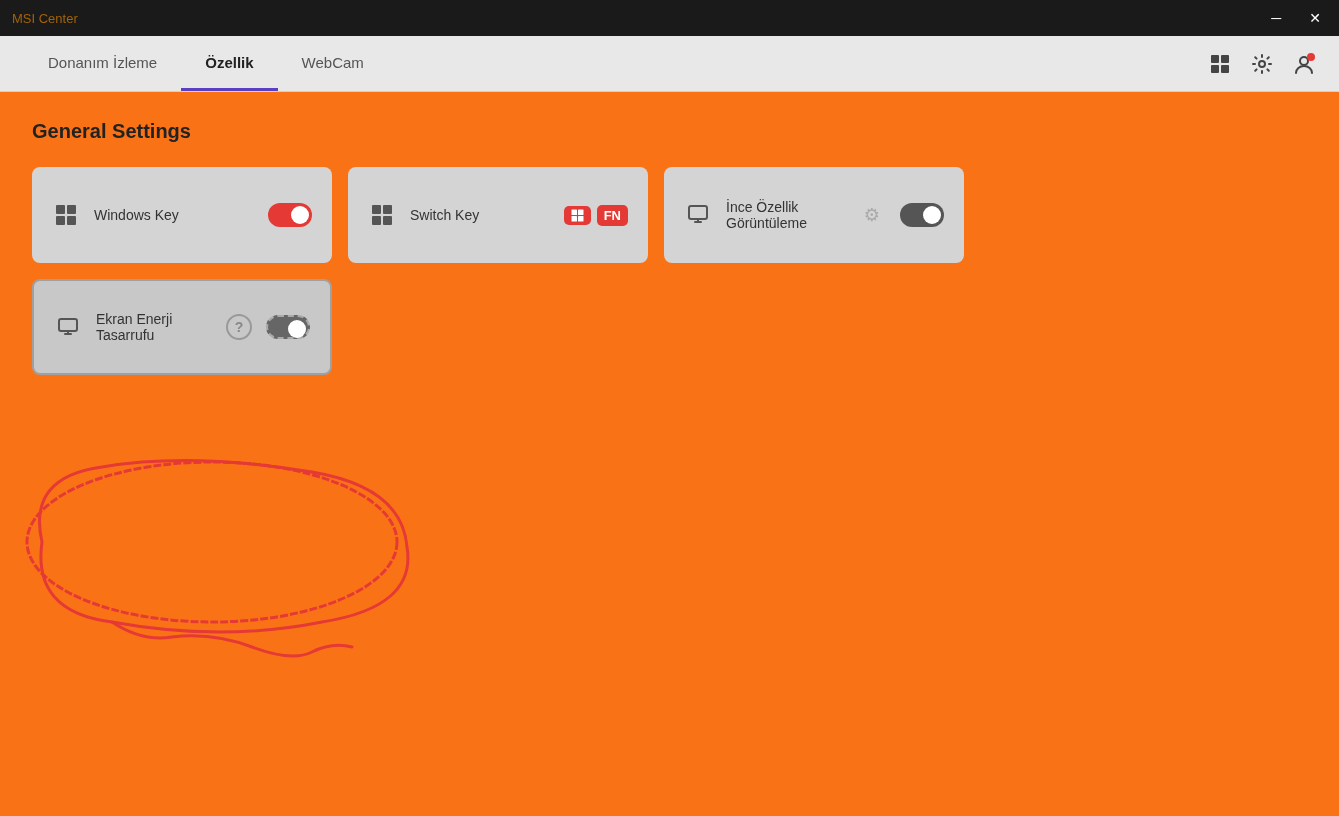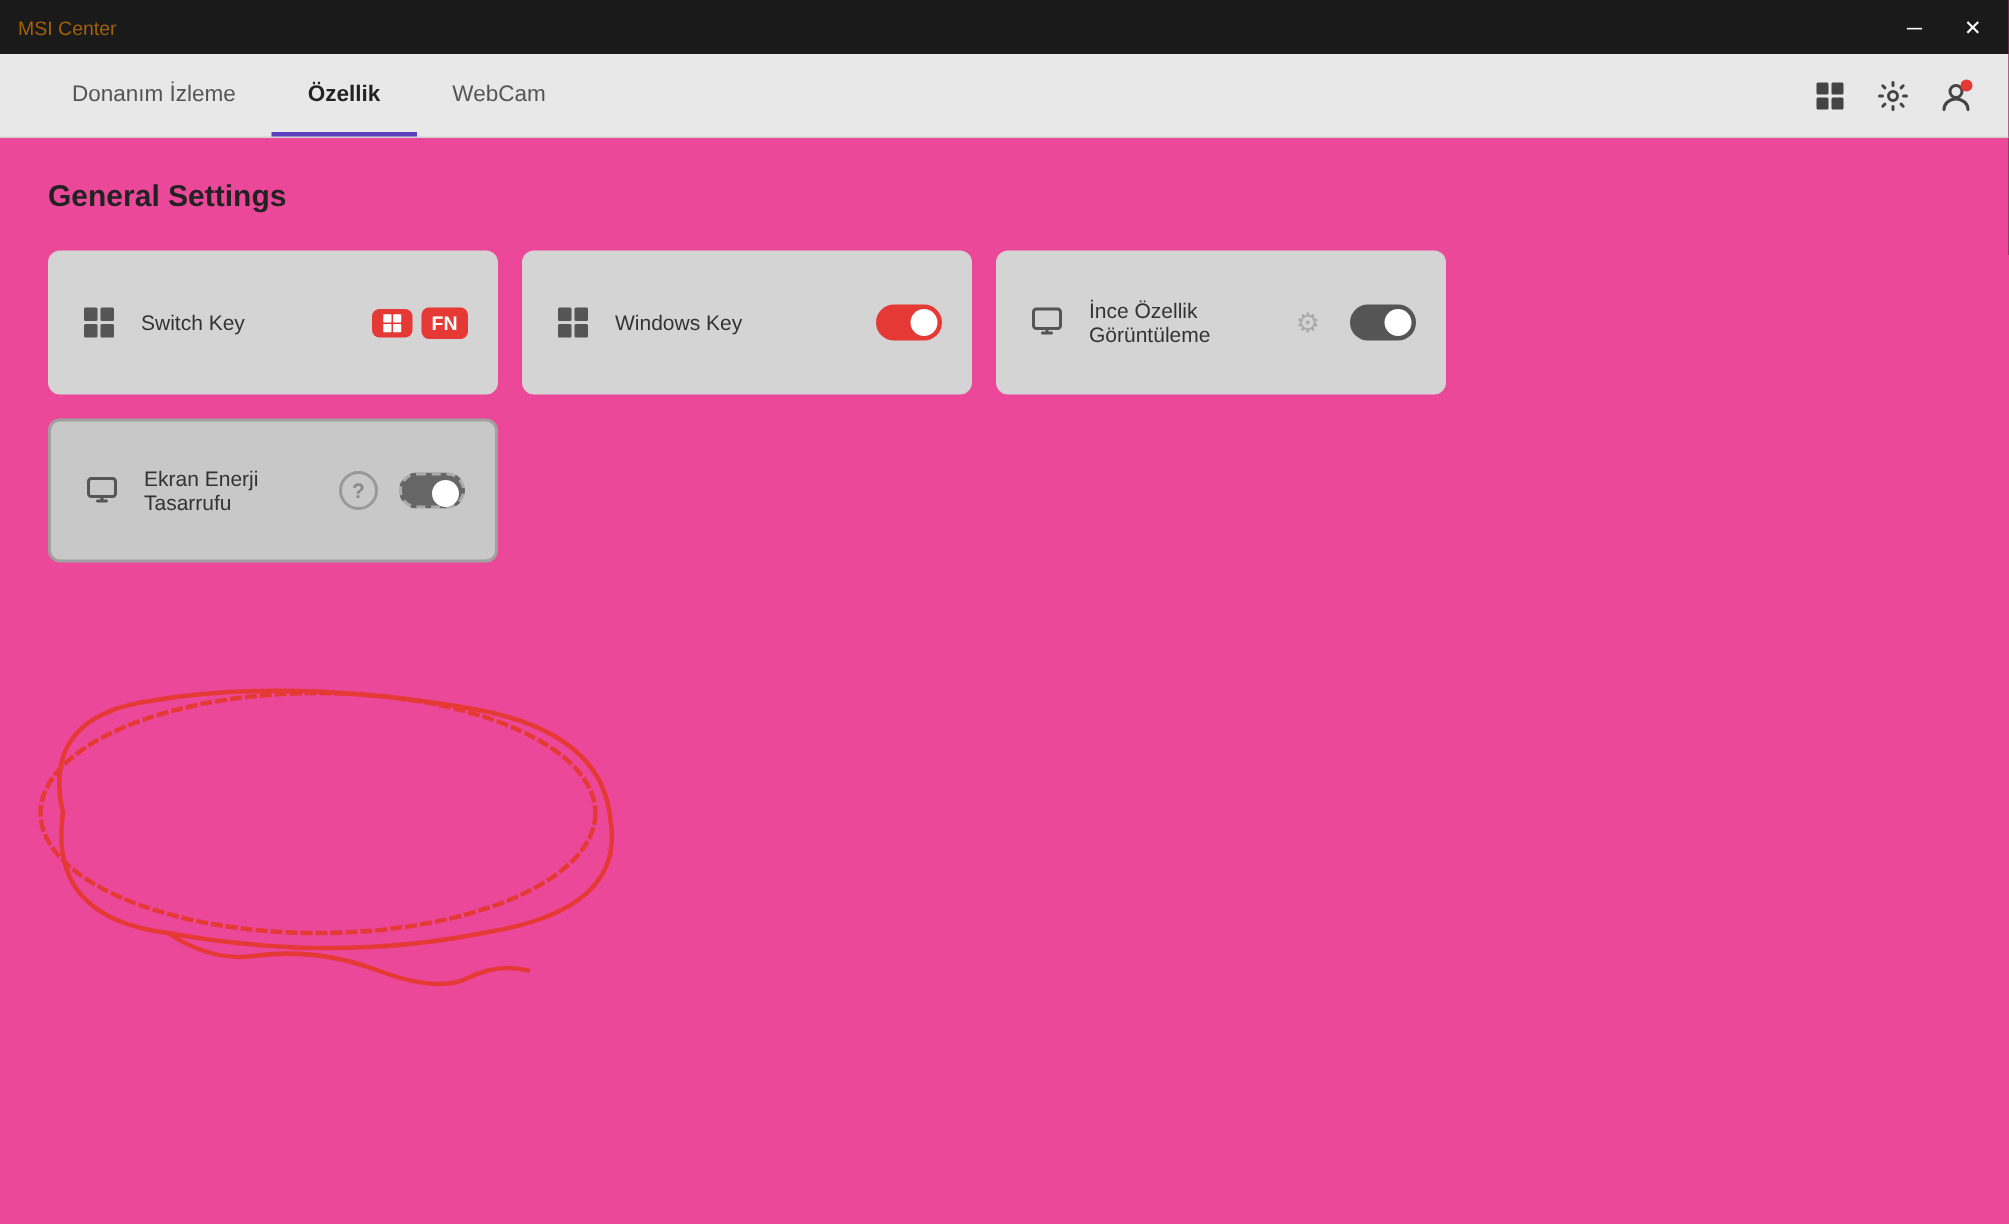--- a/index.html
+++ b/index.html
@@ -34,21 +34,21 @@
     }
     .titlebar-btn {
       color: #fff;
       font-size: 14px;
       cursor: pointer;
       background: none;
       border: none;
       padding: 2px 6px;
     }
     .main-window {
-      background: #ec4899;
+      background: #f97316;
       width: 1339px;
       height: 780px;
       display: flex;
       flex-direction: column;
     }
     .navbar {
       background: #e8e8e8;
       display: flex;
       align-items: center;
       justify-content: space-between;
@@ -315,49 +315,49 @@
 
         <div class="card">
           <div class="card-icon">
             <svg width="22" height="22" viewBox="0 0 22 22" fill="none">
               <rect x="1" y="1" width="9" height="9" rx="1" fill="#555"></rect>
               <rect x="12" y="1" width="9" height="9" rx="1" fill="#555"></rect>
               <rect x="1" y="12" width="9" height="9" rx="1" fill="#555"></rect>
               <rect x="12" y="12" width="9" height="9" rx="1" fill="#555"></rect>
             </svg>
           </div>
+          <span class="card-label">Windows Key</span>
+          <div class="toggle on-red">
+            <div class="toggle-knob"></div>
+          </div>
+        </div>
+
+        <div class="card">
+          <div class="card-icon">
+            <svg width="22" height="22" viewBox="0 0 22 22" fill="none">
+              <rect x="1" y="1" width="9" height="9" rx="1" fill="#555"></rect>
+              <rect x="12" y="1" width="9" height="9" rx="1" fill="#555"></rect>
+              <rect x="1" y="12" width="9" height="9" rx="1" fill="#555"></rect>
+              <rect x="12" y="12" width="9" height="9" rx="1" fill="#555"></rect>
+            </svg>
+          </div>
           <span class="card-label">Switch Key</span>
           <div class="switch-badges">
             <span class="badge-win">
               <svg width="13" height="13" viewBox="0 0 13 13" fill="none">
                 <rect x="0.5" y="0.5" width="5.5" height="5.5" rx="0.5" fill="white"></rect>
                 <rect x="7" y="0.5" width="5.5" height="5.5" rx="0.5" fill="white"></rect>
                 <rect x="0.5" y="7" width="5.5" height="5.5" rx="0.5" fill="white"></rect>
                 <rect x="7" y="7" width="5.5" height="5.5" rx="0.5" fill="white"></rect>
               </svg>
             </span>
             <span class="badge-fn">FN</span>
           </div>
         </div>
 
-        <div class="card">
-          <div class="card-icon">
-            <svg width="22" height="22" viewBox="0 0 22 22" fill="none">
-              <rect x="1" y="1" width="9" height="9" rx="1" fill="#555"></rect>
-              <rect x="12" y="1" width="9" height="9" rx="1" fill="#555"></rect>
-              <rect x="1" y="12" width="9" height="9" rx="1" fill="#555"></rect>
-              <rect x="12" y="12" width="9" height="9" rx="1" fill="#555"></rect>
-            </svg>
-          </div>
-          <span class="card-label">Windows Key</span>
-          <div class="toggle on-red">
-            <div class="toggle-knob"></div>
-          </div>
-        </div>
-
 
         <div class="card">
           <div class="card-icon">
             <svg width="22" height="22" viewBox="0 0 22 22" fill="none">
               <rect x="2" y="2" width="18" height="13" rx="2" stroke="#555" stroke-width="2"></rect>
               <path d="M8 18h6M11 15v3" stroke="#555" stroke-width="2" stroke-linecap="round"></path>
             </svg>
           </div>
           <span class="card-label">İnce Özellik Görüntüleme</span>
           <span class="gear-icon-small">⚙</span>

